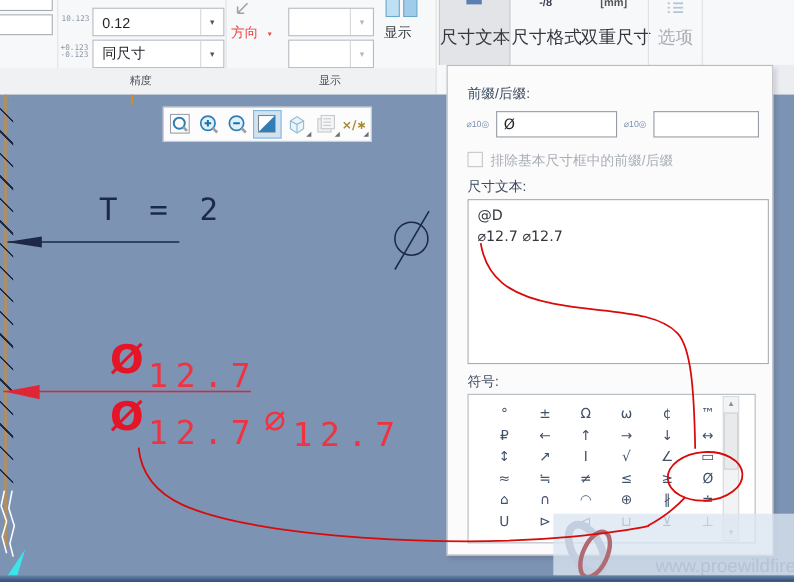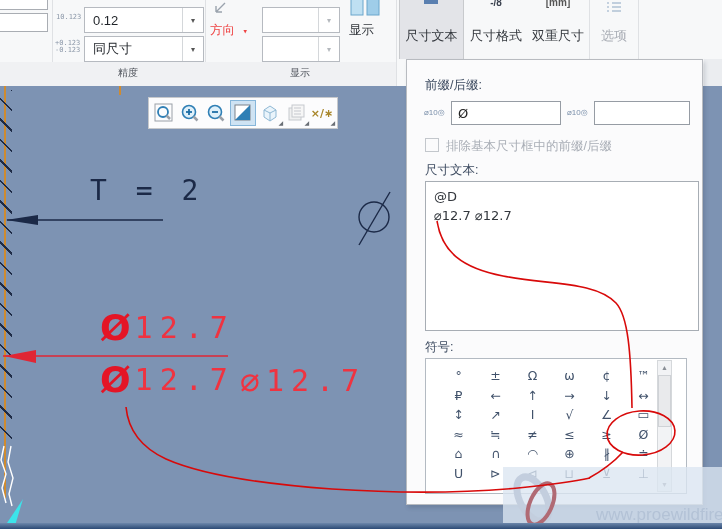--- a/index.html
+++ b/index.html
@@ -14,37 +14,37 @@
   .mini-ic{position:absolute;font-size:7px;color:#8b97a8;font-family:"DejaVu Sans Mono",monospace;line-height:7px;}
   .combo{position:absolute;background:#fff;border:1px solid #b6bac0;height:24px;display:flex;align-items:center;}
   .combo .val{flex:1;font-size:13px;color:#1f2328;padding-left:8px;white-space:nowrap;}
   .combo .arw{width:20px;height:100%;border-left:1px solid #d4d7da;display:flex;align-items:center;justify-content:center;
               font-size:8px;color:#555;}
   .combo.dis .arw{color:#b4b8bd;}
   .partialbox{position:absolute;background:#fff;border:1px solid #a9adb3;}
   .dirlabel{position:absolute;font-size:12.5px;color:#ef4444;font-family:Liberation Mono, monospace;}
   .ribbtn-label{position:absolute;font-size:12.5px;color:#33373d;}
   .tab{position:absolute;top:0;height:59px;}
-  .tab .tlabel{position:absolute;bottom:14px;width:100%;text-align:center;font-size:13px;color:#33373d;white-space:nowrap;}
+  .tab .tlabel{position:absolute;bottom:14px;width:100%;text-align:center;font-size:16px;color:#33373d;white-space:nowrap;}
   .tab.sel{background:#e3e4e8;border-left:1px solid #c8cacd;border-right:1px solid #c8cacd;}
   .tab.dis .tlabel{color:#a9adb5;}
   .tabicon{position:absolute;top:-3px;width:100%;text-align:center;font-size:10px;color:#3c4350;font-weight:bold;}
   .ribbon-right{position:absolute;left:704px;top:59px;width:18px;height:27px;background:#ebedf0;}
   
   .canvas{position:absolute;left:0;top:86px;width:722px;height:443px;background:#7d93b3;}
   .sheetline{position:absolute;left:4px;top:0;width:2px;height:412px;background:#cf8b30;}
   .sheettick{position:absolute;left:119px;top:0;width:2px;height:9px;background:#cf8b30;}
   .hatch{position:absolute;left:0;top:4px;width:12px;height:356px;
          background:repeating-linear-gradient(45deg,rgba(0,0,0,0) 0 13px,#1e2b46 13px 14.5px);}
   .cadtext{position:absolute;font-family:"DejaVu Sans Mono",monospace;color:#1b2947;}
   .t2{left:90px;top:88px;font-size:28px;letter-spacing:6px;font-weight:400;}
   .reddim{position:absolute;display:flex;align-items:flex-start;line-height:1;}
   .reddim .phi-b{font-size:36px;font-weight:bold;color:#e41526;font-family:"DejaVu Sans",sans-serif;margin-right:4px;}
   .reddim .phi-t{font-size:33px;font-weight:400;color:#f03340;font-family:"DejaVu Sans",sans-serif;margin-right:6px;}
-  .reddim .dval{font-size:30px;color:#ef3340;font-family:"DejaVu Sans Mono",monospace;letter-spacing:7px;margin-top:3px;}
+  .reddim .dval{font-size:30px;color:#ef3340;font-family:"DejaVu Sans Mono",monospace;letter-spacing:7px;margin-top:18px;}
   
   .vtool{position:absolute;left:148px;top:11px;width:184px;height:30px;background:#fcfcfd;
          border:1px solid #c7c9cc;display:flex;align-items:center;justify-content:space-around;padding:0 2px;}
   .vtool .it{position:relative;width:24px;height:24px;display:flex;align-items:center;justify-content:center;}
   .vtool .it.hl{background:#cfe3f3;border:1px solid #86b6da;}
   .vtool .dd{position:absolute;right:-1px;bottom:-1px;font-size:6px;color:#6a6f76;}
   .symtxt{font-size:11px;font-weight:bold;color:#a8862a;font-family:"DejaVu Sans",sans-serif;}
   
   .panel{position:absolute;left:406px;top:59px;width:297px;height:446px;background:#fbfbfc;
          border:1px solid #b8bbc0;box-shadow:2px 3px 4px rgba(40,50,70,.18);box-sizing:border-box;padding-left:35px;}

